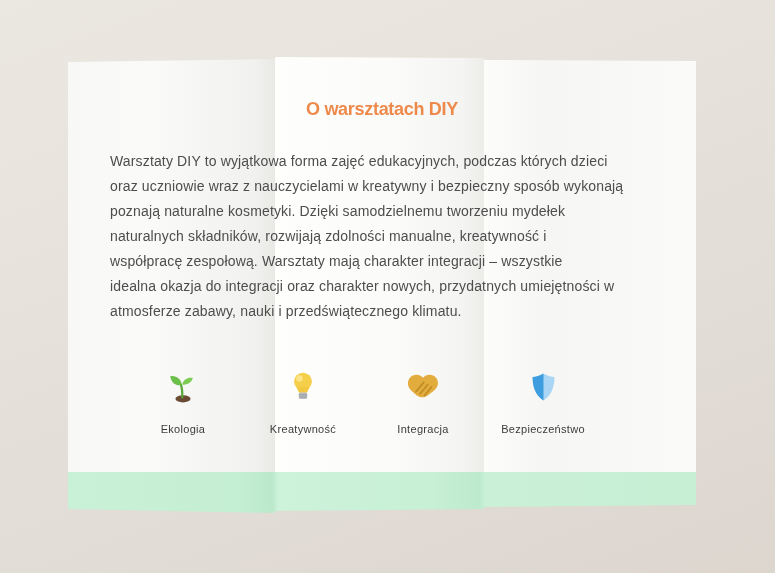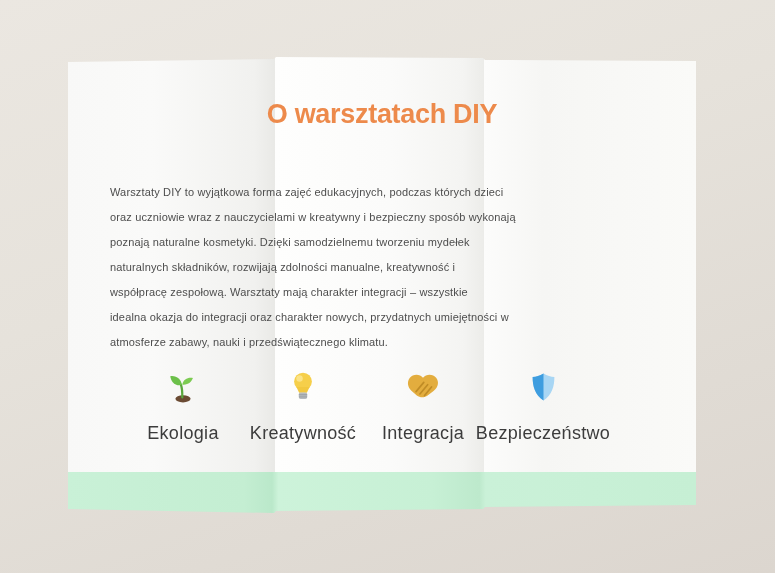--- a/index.html
+++ b/index.html
@@ -46,30 +46,30 @@
   }
   .content {
     position: absolute;
     left: 0; top: 0; width: 628px; height: 456px;
   }
   .title {
     position: absolute;
     left: 0; top: 42px; width: 628px;
     margin: 0;
     text-align: center;
-    font-size: 27px;
+    font-size: 18px;
     font-weight: 800;
     letter-spacing: -0.3px;
     color: #ed8a4b;
   }
   .body-text {
     position: absolute;
-    left: 42px; top: 123px; width: 566px;
+    left: 42px; top: 92px; width: 566px;
     color: #4d4d4d;
-    font-size: 11px;
+    font-size: 14px;
     line-height: 25px;
     letter-spacing: 0.15px;
   }
   .features {
     position: absolute;
     left: 55px; top: 310px;
     width: 480px;
     display: flex;
     flex-direction: row;
   }
@@ -80,21 +80,21 @@
     align-items: center;
   }
   .feature .icon-box {
     height: 40px;
     display: flex;
     align-items: center;
     justify-content: center;
   }
   .feature .label {
     margin-top: 16px;
-    font-size: 18px;
+    font-size: 11px;
     letter-spacing: 0.3px;
     color: #3c3c3c;
     white-space: nowrap;
   }
 </style>
 </head>
 <body>
 
 <div class="stage">
   <div class="paper">

